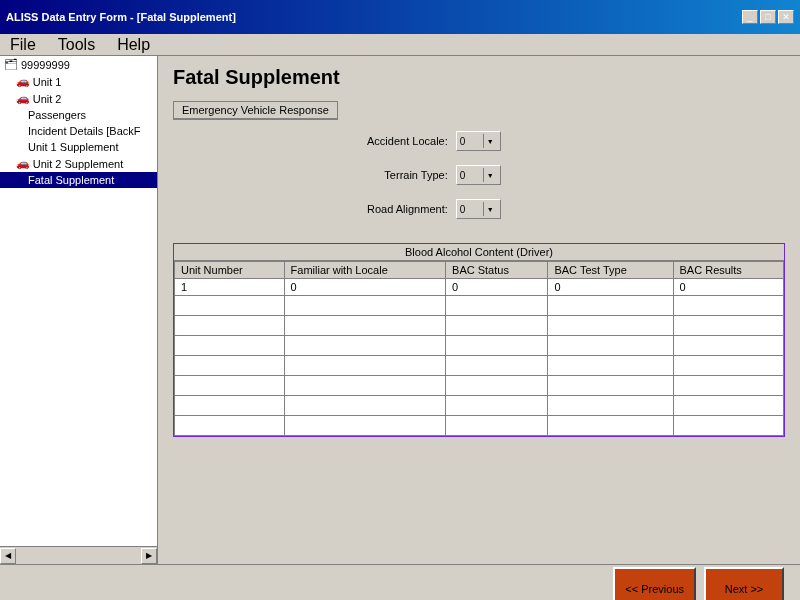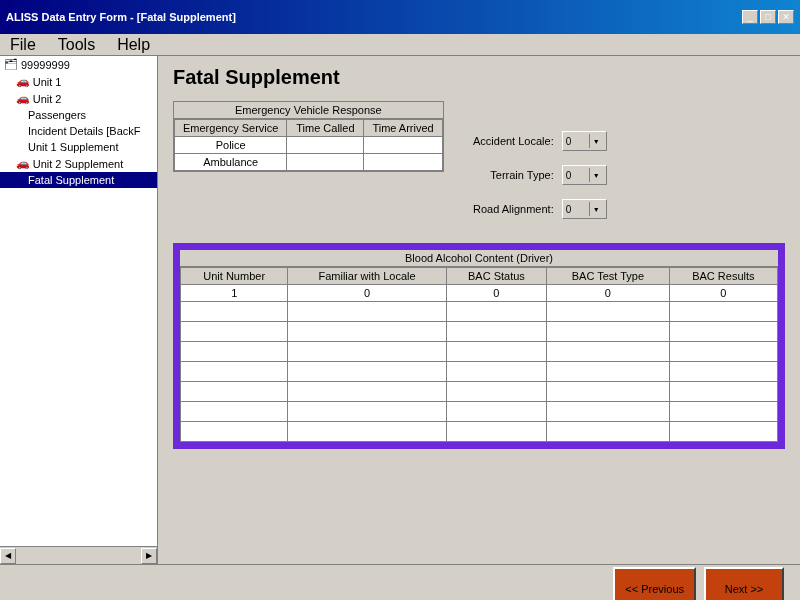--- a/index.html
+++ b/index.html
@@ -190,40 +190,40 @@
       background: #d4d0c8;
       border-left: 1px solid #808080;
       display: flex;
       align-items: center;
       justify-content: center;
       font-size: 7px;
     }
 
     
     .bac-section {
-      border: 7px solid #6d28d9;
+      border: 1px solid #6d28d9;
       background: white;
       margin-top: 8px;
     }
     .bac-header {
       background: #d4d0c8;
       text-align: center;
       padding: 2px 8px;
       border-bottom: 1px solid #808080;
       font-size: 11px;
     }
     .bac-table {
       border-collapse: collapse;
       width: 100%;
       font-size: 11px;
     }
     .bac-table th, .bac-table td {
       border: 1px solid #808080;
       padding: 2px 6px;
-      text-align: center;
+      text-align: left;
     }
     .bac-table th {
       background: #d4d0c8;
       font-weight: normal;
     }
     .bac-table td {
       background: white;
     }
 
     
@@ -337,41 +337,20 @@
     </div>
 
     <div class="content">
 
       <div class="page-title">Fatal Supplement</div>
 
       <div class="top-section">
 
         <div class="section-table">
           <div class="section-header">Emergency Vehicle Response</div>
-          <table class="data-table">
-            <thead>
-              <tr>
-                <th>Emergency Service</th>
-                <th>Time Called</th>
-                <th>Time Arrived</th>
-              </tr>
-            </thead>
-            <tbody>
-              <tr>
-                <td>Police</td>
-                <td><input type="text" style="width: 60px; border: none; outline: none; font-size: 11px;"></td>
-                <td><input type="text" style="width: 60px; border: none; outline: none; font-size: 11px;"></td>
-              </tr>
-              <tr>
-                <td>Ambulance</td>
-                <td><input type="text" style="width: 60px; border: none; outline: none; font-size: 11px;"></td>
-                <td><input type="text" style="width: 60px; border: none; outline: none; font-size: 11px;"></td>
-              </tr>
-            </tbody>
-          </table>
         </div>
 
         <div class="right-fields">
           <div class="field-row">
             <span class="field-label">Accident Locale:</span>
             <div class="dropdown-btn">
               <span>0</span>
               <div class="dropdown-arrow">▼</div>
             </div>
           </div>

